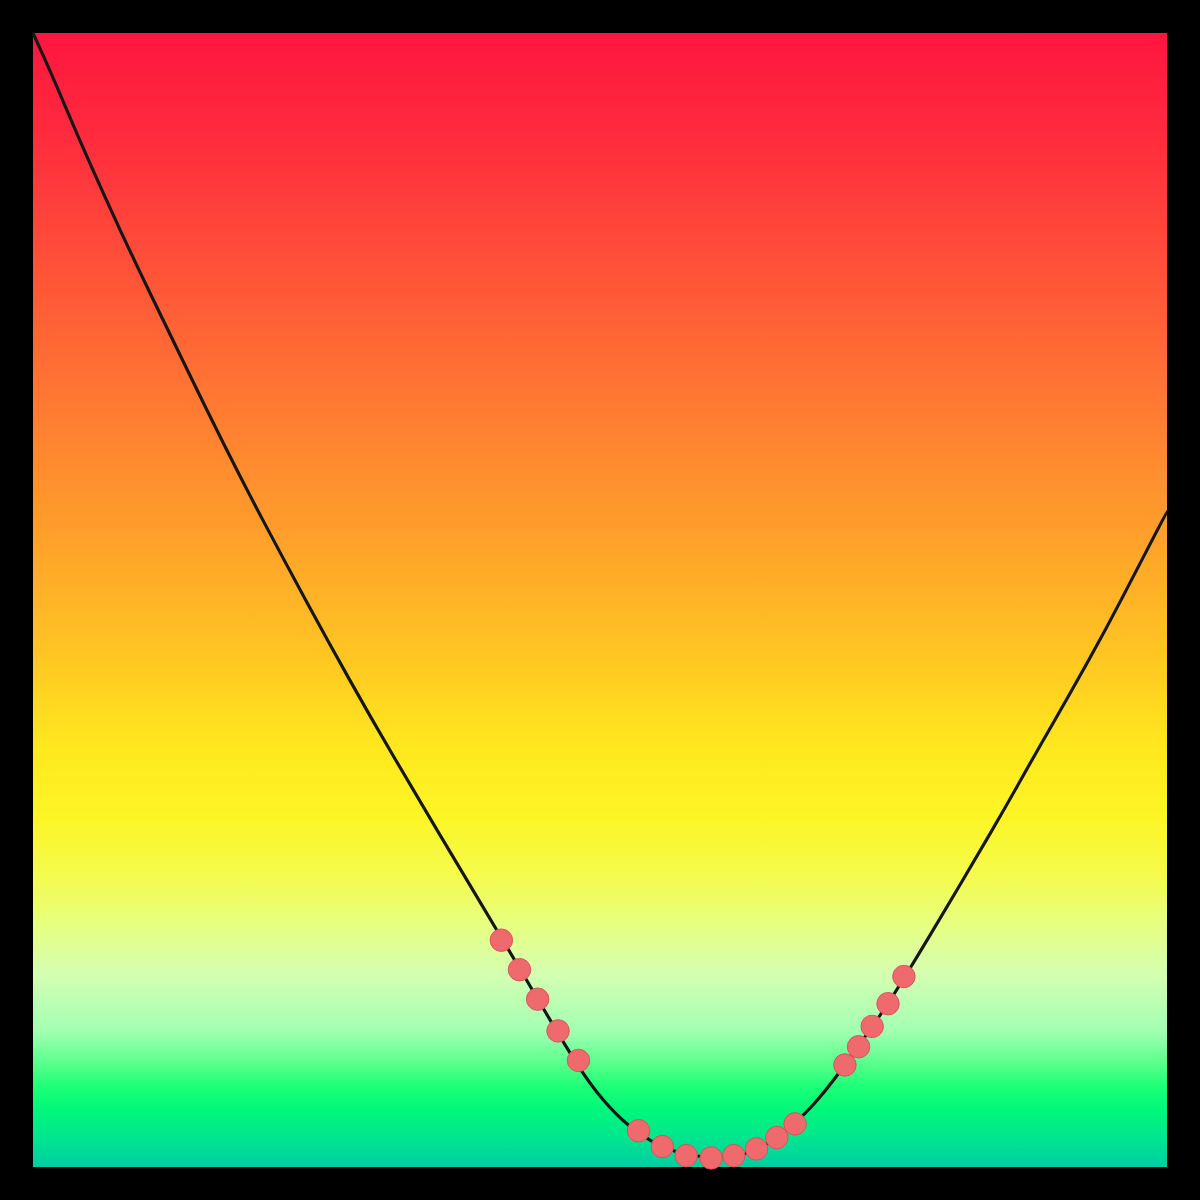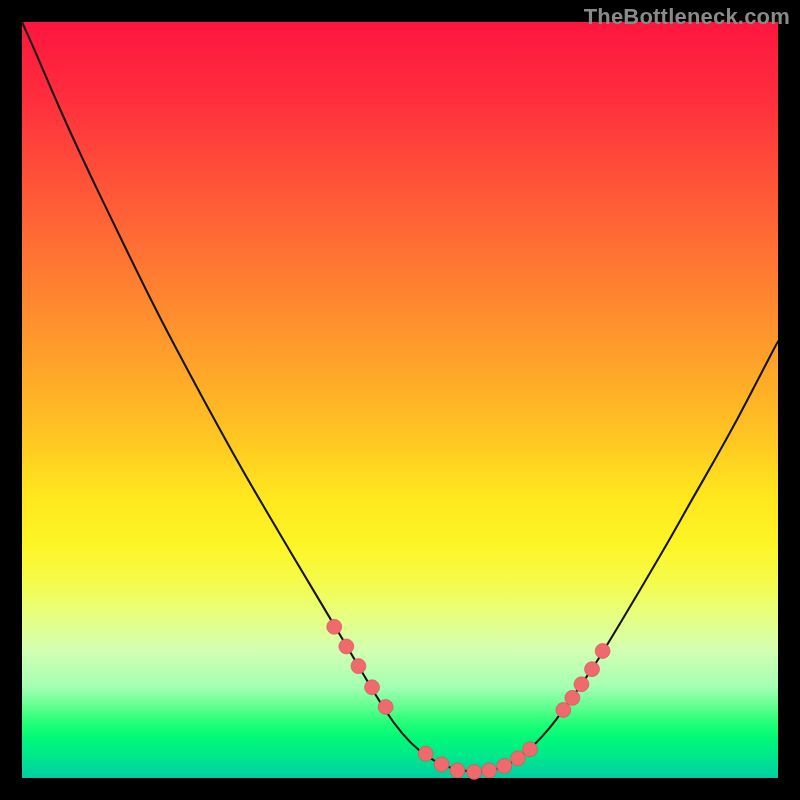--- a/index.html
+++ b/index.html
@@ -90,14 +90,13 @@
         <circle cx="495.94" cy="736.34" r="7.5" fill="#ee6a6d" stroke="#d94e57" stroke-width="0.6"></circle>
         <circle cx="508.03" cy="727.27" r="7.5" fill="#ee6a6d" stroke="#d94e57" stroke-width="0.6"></circle>
         <circle cx="541.30" cy="687.96" r="7.5" fill="#ee6a6d" stroke="#d94e57" stroke-width="0.6"></circle>
         <circle cx="550.37" cy="675.86" r="7.5" fill="#ee6a6d" stroke="#d94e57" stroke-width="0.6"></circle>
         <circle cx="559.44" cy="662.26" r="7.5" fill="#ee6a6d" stroke="#d94e57" stroke-width="0.6"></circle>
         <circle cx="570.02" cy="647.14" r="7.5" fill="#ee6a6d" stroke="#d94e57" stroke-width="0.6"></circle>
         <circle cx="580.61" cy="628.99" r="7.5" fill="#ee6a6d" stroke="#d94e57" stroke-width="0.6"></circle>
       </g>
   </svg>
 
-  <div class="watermark">TheBottleneck.com</div>
 </div>
 
 </body></html>

